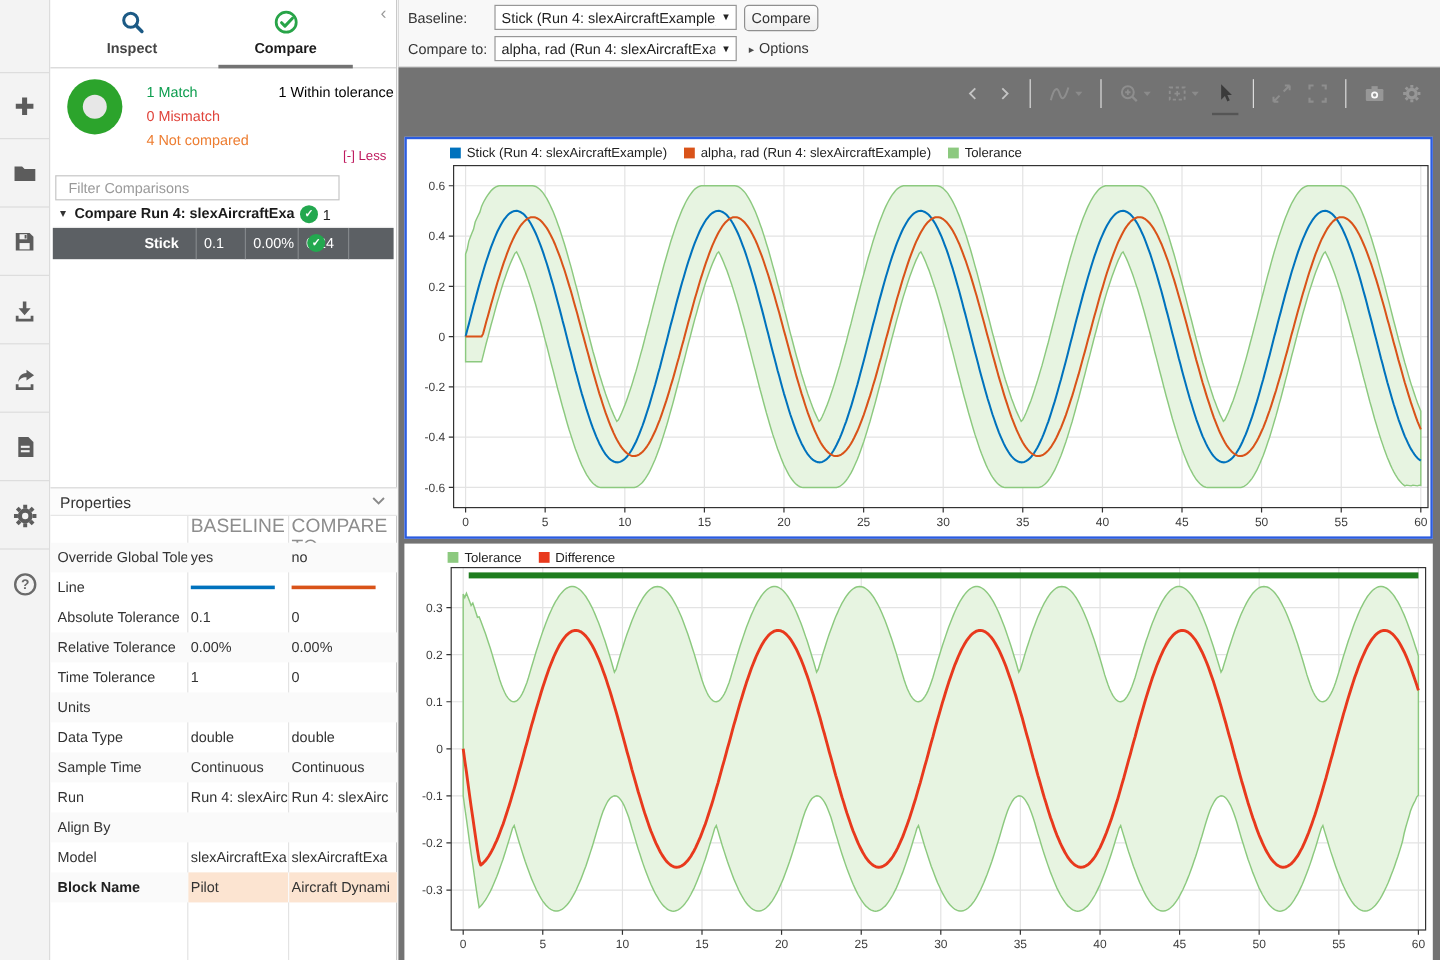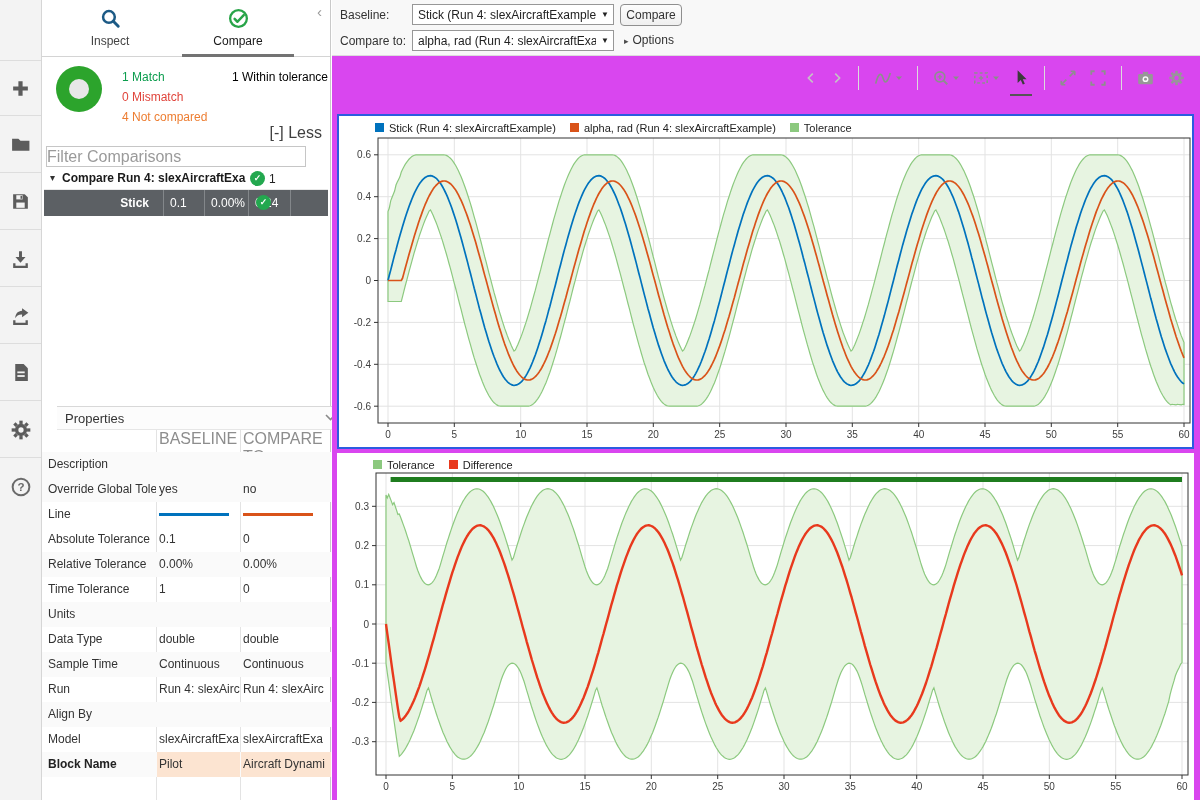--- a/index.html
+++ b/index.html
@@ -13,37 +13,37 @@
   .ibtn { position:absolute; left:0; width:41px; height:56px; background:none; border:none;
     border-bottom:1px solid #ddd; display:flex; align-items:center; justify-content:center; cursor:pointer; }
   .ibtn:first-child { border-top:1px solid #ddd; }
 
   
   .leftpanel { position:absolute; left:42px; top:0; width:289px; height:800px;
     background:#fff; border-right:1px solid #c9c9c9; }
   .tabs { position:absolute; left:0; top:0; width:100%; height:57px; border-bottom:1px solid #d4d4d4; }
   .tab { position:absolute; top:0; height:57px; width:120px; text-align:center; cursor:pointer; }
   .tab .ticon { display:block; margin:7px auto 1px; }
-  .tab .tlabel { font-size:12px; color:#444; }
+  .tab .tlabel { font-size:12px; color:#444;font-weight:bold; }
   .tab.active .tlabel { color:#1a1a1a; }
   .tab.active .underline { position:absolute; left:4px; right:4px; bottom:0; height:3px; background:#737373; }
   .collapse-btn { position:absolute; top:4px; right:8px; border:none; background:none;
     color:#9a9a9a; font-size:15px; cursor:pointer; line-height:1; }
 
   .summary { position:absolute; left:0; top:58px; width:100%; height:88px; }
   .donut { position:absolute; left:14px; top:8px; width:46px; height:46px; border-radius:50%;
     background:#2ca42c; }
   .donut .hole { position:absolute; left:13px; top:13px; width:20px; height:20px; border-radius:50%;
     background:#e7e7e7; }
   .sline { position:absolute; font-size:12px; white-space:nowrap; }
-  .less { position:absolute; right:8px; top:66px; font-size:16px; color:#404040; cursor:pointer; }
-
-  .filter { position:absolute; left:4px; top:146px; width:260px; height:21px;
+  .less { position:absolute; right:8px; top:66px; font-size:11px; color:#be185d; cursor:pointer; }
+
+  .filter { position:absolute; left:4px; top:146px; width:237px; height:21px;
     border:1px solid #c6c6c6; font-family:"Liberation Sans",sans-serif;
-    font-size:16px; padding:0 0; color:#222; }
+    font-size:12px; padding:0 10px; color:#222; }
   .filter::placeholder { color:#9a9a9a; }
 
   
   .ctable { position:absolute; left:2px; top:168px; width:284px; }
   .crow { position:relative; width:100%; }
   .chead { height:21px; background:#f6f6f6; border:1px solid #e2e2e2; }
   .chead .hc { position:absolute; top:0; height:20px; line-height:20px; font-size:10px;
     color:#8d8d8d; padding-left:5px; border-left:1px solid #e2e2e2; overflow:hidden; white-space:nowrap; }
   .hc:first-child { border-left:none; }
   .grow { height:22px; border-bottom:1px solid #e8e8e8; }
@@ -55,40 +55,40 @@
   .grow .badge { position:absolute; left:206px; top:3px; }
   .grow .gcount { position:absolute; left:225px; top:4px; font-size:12px; color:#222; }
   .srow { height:26px; background:#5c6064; cursor:pointer; }
   .srow .sc { position:absolute; top:0; height:26px; line-height:26px; font-size:12px; color:#fff;
     border-left:1px solid #83878a; padding-left:6px; white-space:nowrap; overflow:hidden; }
   .srow .name { border-left:none; text-align:right; padding-right:14px; font-weight:bold; }
   .srow .badge { position:absolute; left:212px; top:5px; }
 
   
   .props-h { position:absolute; left:0; top:406px; width:289px; height:24px;
-    border-top:1px solid #d8d8d8; border-bottom:1px solid #e6e6e6; background:#fcfcfc;margin-left:15px; }
+    border-top:1px solid #d8d8d8; border-bottom:1px solid #e6e6e6; background:#fcfcfc; }
   .props-h .ptitle { position:absolute; left:8px; top:4px; font-size:13px; color:#333; }
   .props-h .pchev { position:absolute; right:10px; top:7px; cursor:pointer; }
   .pcolh { position:absolute; top:430px; height:22px; font-size:16px; color:#8d8d8d; }
   .pgrid { position:absolute; left:0; top:452px; width:289px; height:348px; overflow:hidden; }
   .vsep { position:absolute; top:430px; bottom:0; width:1px; background:#e3e3e3; }
   .prow { position:relative; width:100%; height:25px; }
   .prow.alt { background:#fafafa; }
   .prow .plabel { position:absolute; left:6px; top:5px; width:108px; font-size:12px; color:#333;
     white-space:nowrap; overflow:hidden; }
   .prow .pcell { position:absolute; top:5px; font-size:12px; color:#333; white-space:nowrap;
     overflow:hidden; }
   .prow .c1 { left:117px; width:81px; }
   .prow .c2 { left:201px; width:87px; }
   .prow.hl .plabel { font-weight:bold; color:#222; }
   .prow.hl .bgfill { position:absolute; top:0; height:25px; background:#fce4d1; }
   .swatch { position:absolute; top:11px; height:3px; width:70px; }
 
   
-  .rightpane { position:absolute; left:332px; top:0; width:868px; height:800px; background:#d946ef; }
+  .rightpane { position:absolute; left:332px; top:0; width:868px; height:800px; background:#737373; }
   .comparebar { position:absolute; left:0; top:0; width:868px; height:56px; background:#f8f8f8;
     border-bottom:1px solid #dcdcdc; }
   .cb-label { position:absolute; left:8px; font-size:12px; color:#333; }
   .cb-select { position:absolute; left:80px; width:202px; height:21px; background:#fff;
     border:1px solid #979797; font-size:12px; color:#222; cursor:pointer; }
   .cb-select .val { position:absolute; left:5px; top:3px; width:178px; overflow:hidden; white-space:nowrap; }
   .cb-select .dd { position:absolute; right:4px; top:5px; font-size:8px; color:#222; }
   .cb-btn { position:absolute; left:288px; top:4px; width:62px; height:22px; border:1px solid #8f8f8f;
     border-radius:4px; background:linear-gradient(#fdfdfd,#efefef); font-size:12px; color:#333;
     font-family:"Liberation Sans",sans-serif; cursor:pointer; }
@@ -232,25 +232,20 @@
       <span class="ptitle">Properties</span>
       <svg class="pchev" width="11" height="7" viewBox="0 0 11 7">
           <polyline points="1,1 5.5,5.5 10,1" stroke="#8a8a8a" stroke-width="1.6" fill="none"></polyline>
         </svg>
     </div>
     <span class="pcolh" style="left:117px">BASELINE</span>
     <span class="pcolh" style="left:201px">COMPARE TO</span>
     <span class="vsep" style="left:114px"></span>
     <span class="vsep" style="left:198px"></span>
     <div class="pgrid" id="props-rows">
-        <div class="prow alt">
-          <span class="plabel">Description</span>
-          <span class="pcell c1"></span>
-          <span class="pcell c2"></span>
-        </div>
         <div class="prow alt">
           <span class="plabel">Override Global Tole</span>
           <span class="pcell c1">yes</span>
           <span class="pcell c2">no</span>
         </div>
         <div class="prow">
           <span class="plabel">Line</span>
           <span class="swatch" style="left: 117px; background: rgb(0, 114, 189);"></span>
           <span class="swatch" style="left: 201px; background: rgb(217, 83, 25);"></span>
         </div>

